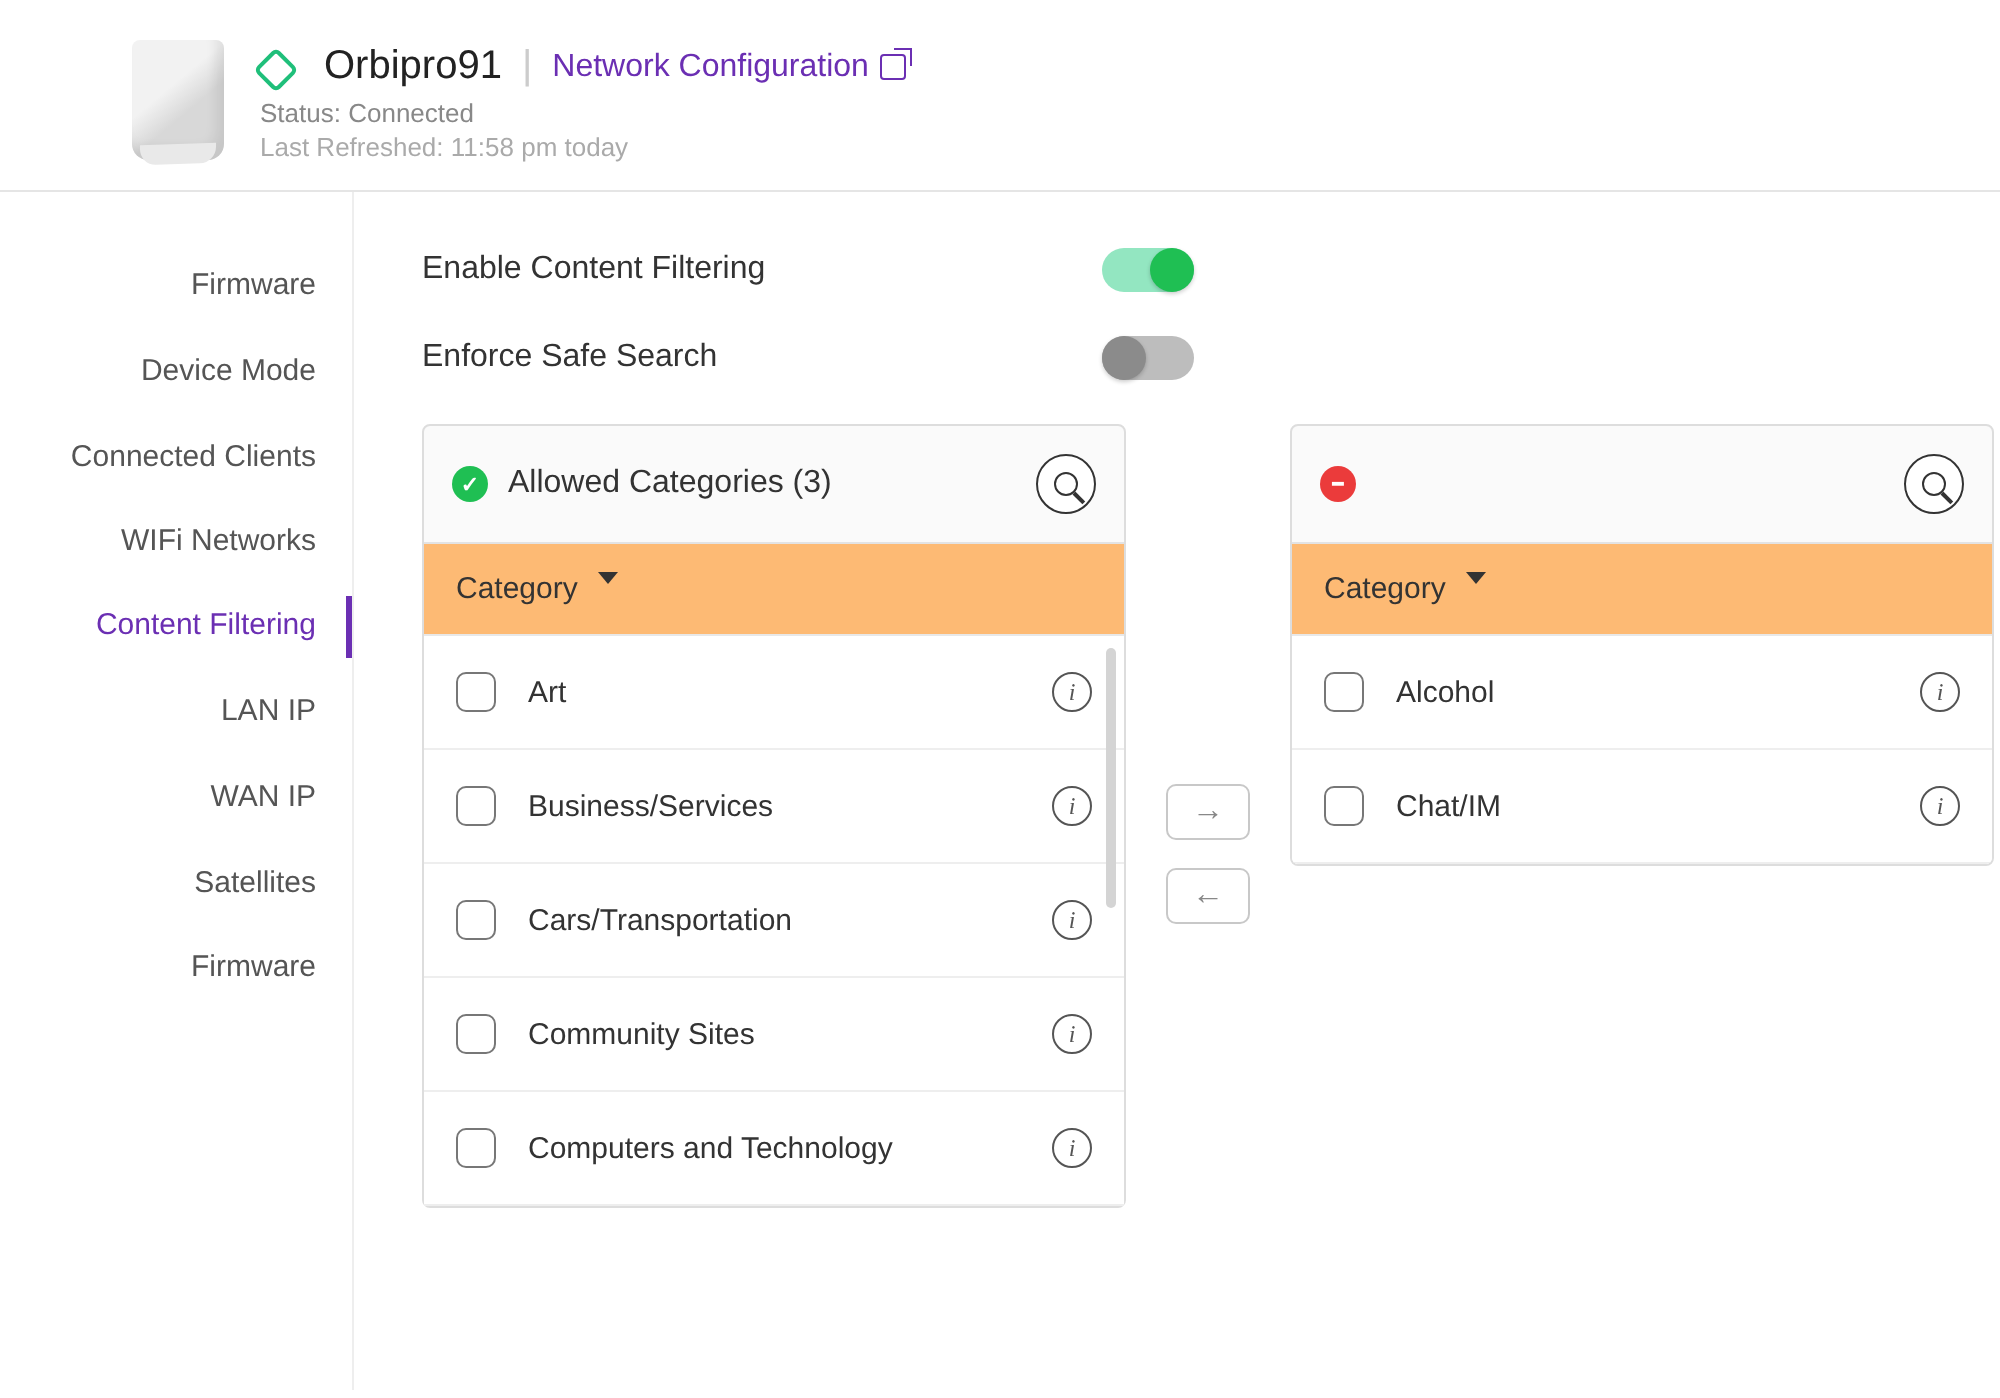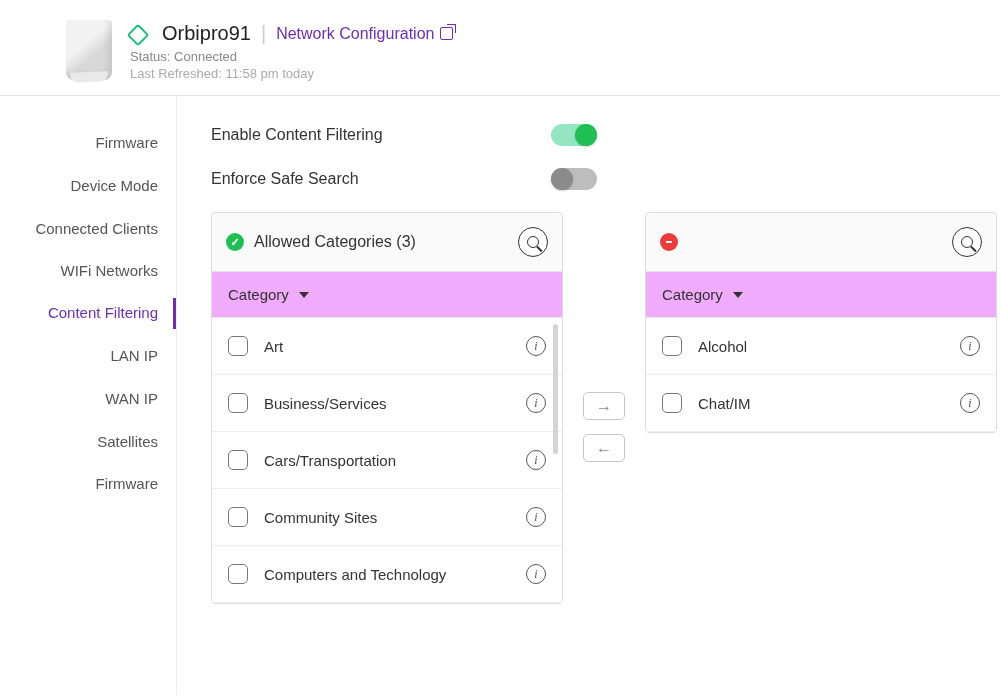--- a/index.html
+++ b/index.html
@@ -131,22 +131,22 @@
   .search-btn{
     width:30px;height:30px;border:1.6px solid #333;border-radius:50%;
     display:flex;align-items:center;justify-content:center;cursor:pointer;
     background:#fff;
   }
   .mag{
     width:12px;height:12px;border:1.8px solid #333;border-radius:50%;position:relative;
   }
   .mag::after{content:"";position:absolute;width:7px;height:1.8px;background:#333;transform:rotate(45deg);bottom:-3px;right:-5px;}
   .panel-subhead{
-    padding:14px 16px; font-size:15px; display:flex;align-items:center;gap:6px;
-    border-bottom:1px solid #e8e8e8; background:#f0abfc; cursor:pointer;
+    padding:14px 16px; font-size:15px; display:flex;align-items:flex-start;gap:6px;
+    border-bottom:1px solid #e8e8e8; background:#fdba74; cursor:pointer;
   }
   .caret-down{
     width:0;height:0;border-left:5px solid transparent;border-right:5px solid transparent;border-top:6px solid #333;margin-left:4px;
   }
   .panel-fixed-wrap{
     background:#fff;
     max-height:340px;
     position:relative;
   }
   .panel-list{

